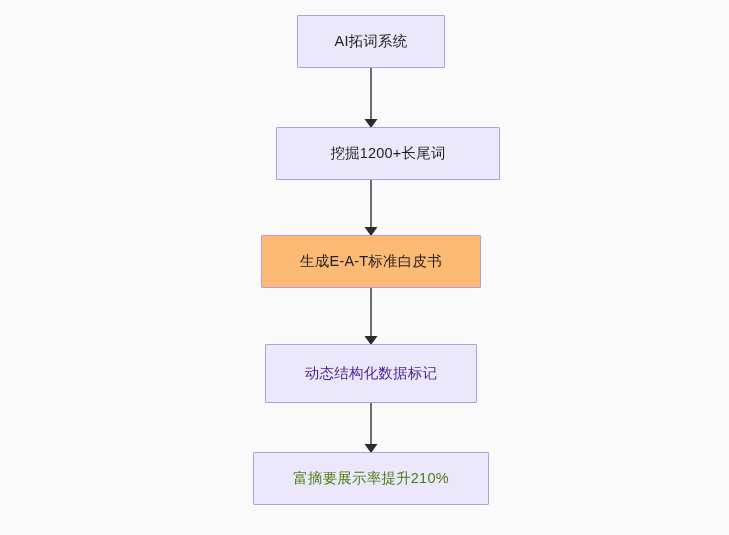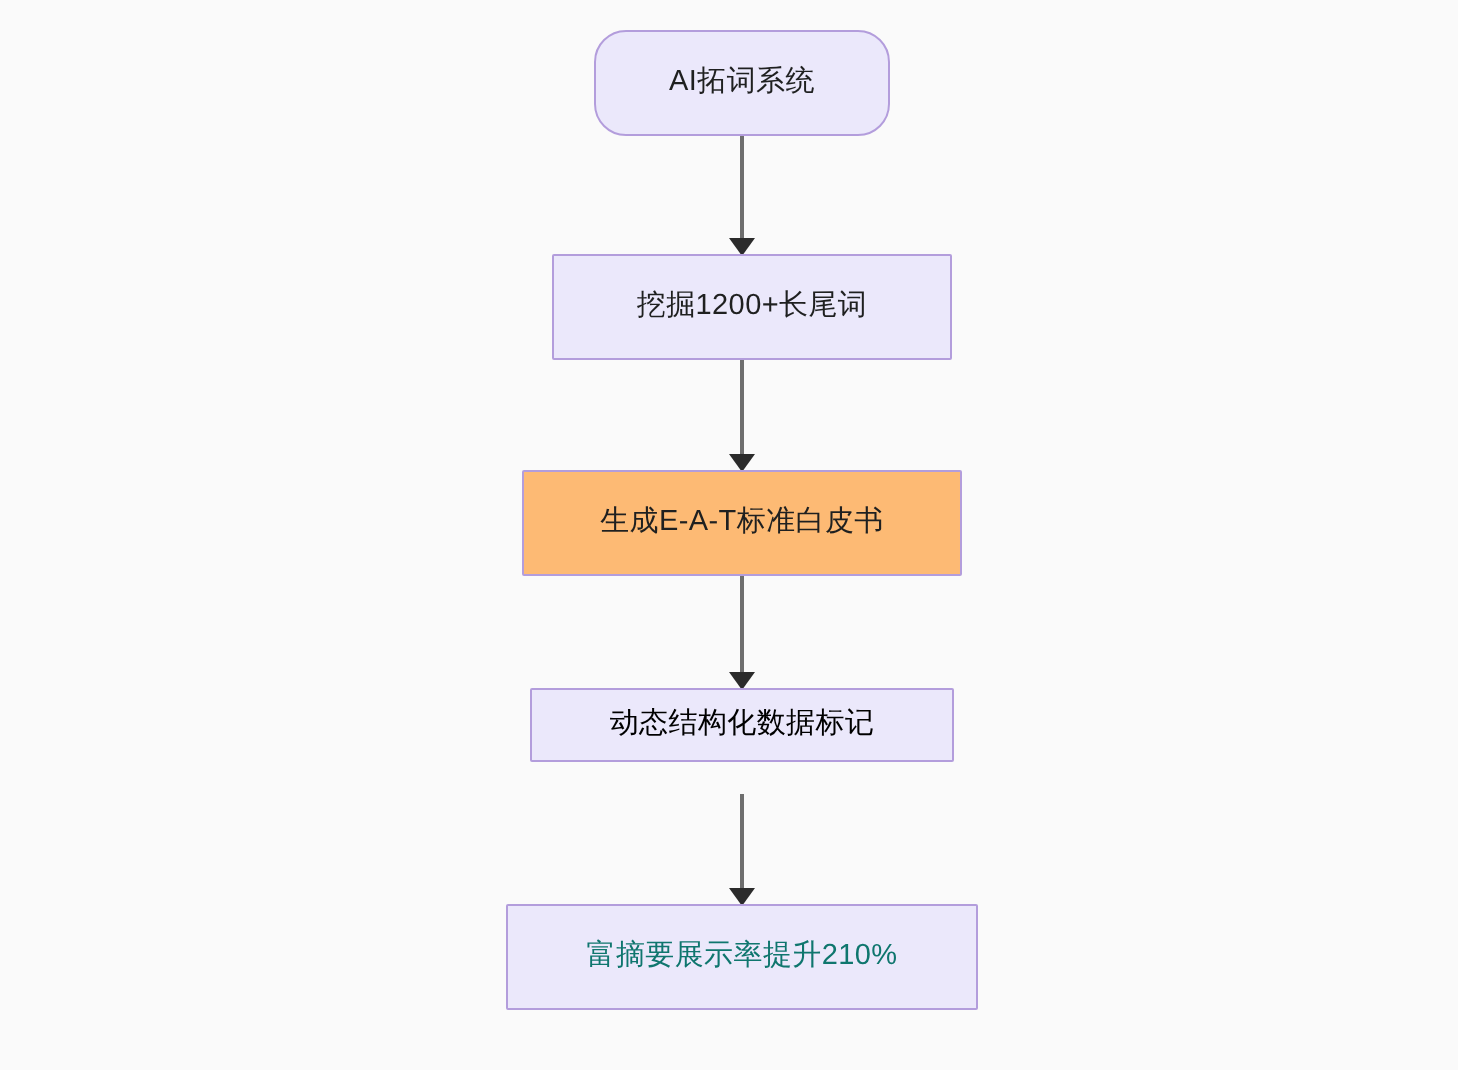--- a/index.html
+++ b/index.html
@@ -69,33 +69,33 @@
     <g>
       <line class="edge-line" x1="371" y1="288" x2="371" y2="336" style="stroke: rgb(110, 110, 110);"></line>
       <polygon class="edge-head" points="364.5,336 377.5,336 371,345" style="fill: rgb(43, 43, 43);"></polygon>
     </g>
     <g>
       <line class="edge-line" x1="371" y1="397" x2="371" y2="444" style="stroke: rgb(110, 110, 110);"></line>
       <polygon class="edge-head" points="364.5,444 377.5,444 371,453" style="fill: rgb(43, 43, 43);"></polygon>
     </g>
   </svg>
 
-  <div class="node-box" id="node-1" style="left: 297px; top: 15px; width: 148px; height: 53px; background: rgb(235, 232, 251); border-color: rgb(179, 157, 220); color: rgb(31, 32, 32); border-radius: 16px;">
+  <div class="node-box" id="node-1" style="left: 297px; top: 15px; width: 148px; height: 53px; background: rgb(235, 232, 251); border-color: rgb(179, 157, 220); color: rgb(31, 32, 32);">
     <span>AI拓词系统</span>
   </div>
 
-  <div class="node-box" id="node-2" style="left: 276px; top: 127px; width: 200px; height: 53px; background: rgb(235, 232, 251); border-color: rgb(179, 157, 220); color: rgb(31, 32, 32);">
+  <div class="node-box" id="node-2" style="left: 276px; top: 127px; width: 224px; height: 53px; background: rgb(235, 232, 251); border-color: rgb(179, 157, 220); color: rgb(31, 32, 32);">
     <span>挖掘1200+长尾词</span>
   </div>
 
   <div class="node-box" id="node-3" style="left: 261px; top: 235px; width: 220px; height: 53px; background: #fdba74; border-color: rgb(179, 157, 220); color: rgb(31, 32, 32);">
     <span>生成E-A-T标准白皮书</span>
   </div>
 
-  <div class="node-box" id="node-4" style="left: 265px; top: 344px; width: 212px; height: 37px; background: rgb(235, 232, 251); border-color: rgb(179, 157, 220); color: #000000;">
+  <div class="node-box" id="node-4" style="left: 265px; top: 344px; width: 212px; height: 59px; background: rgb(235, 232, 251); border-color: rgb(179, 157, 220); color: #4c1d95;">
     <span>动态结构化数据标记</span>
   </div>
 
-  <div class="node-box" id="node-5" style="left: 253px; top: 452px; width: 236px; height: 53px; background: rgb(235, 232, 251); border-color: rgb(179, 157, 220); color: #0f766e;">
+  <div class="node-box" id="node-5" style="left: 253px; top: 452px; width: 236px; height: 53px; background: rgb(235, 232, 251); border-color: rgb(179, 157, 220); color: #4d7c0f;">
     <span>富摘要展示率提升210%</span>
   </div>
 
 </div>
 
 </body></html>

